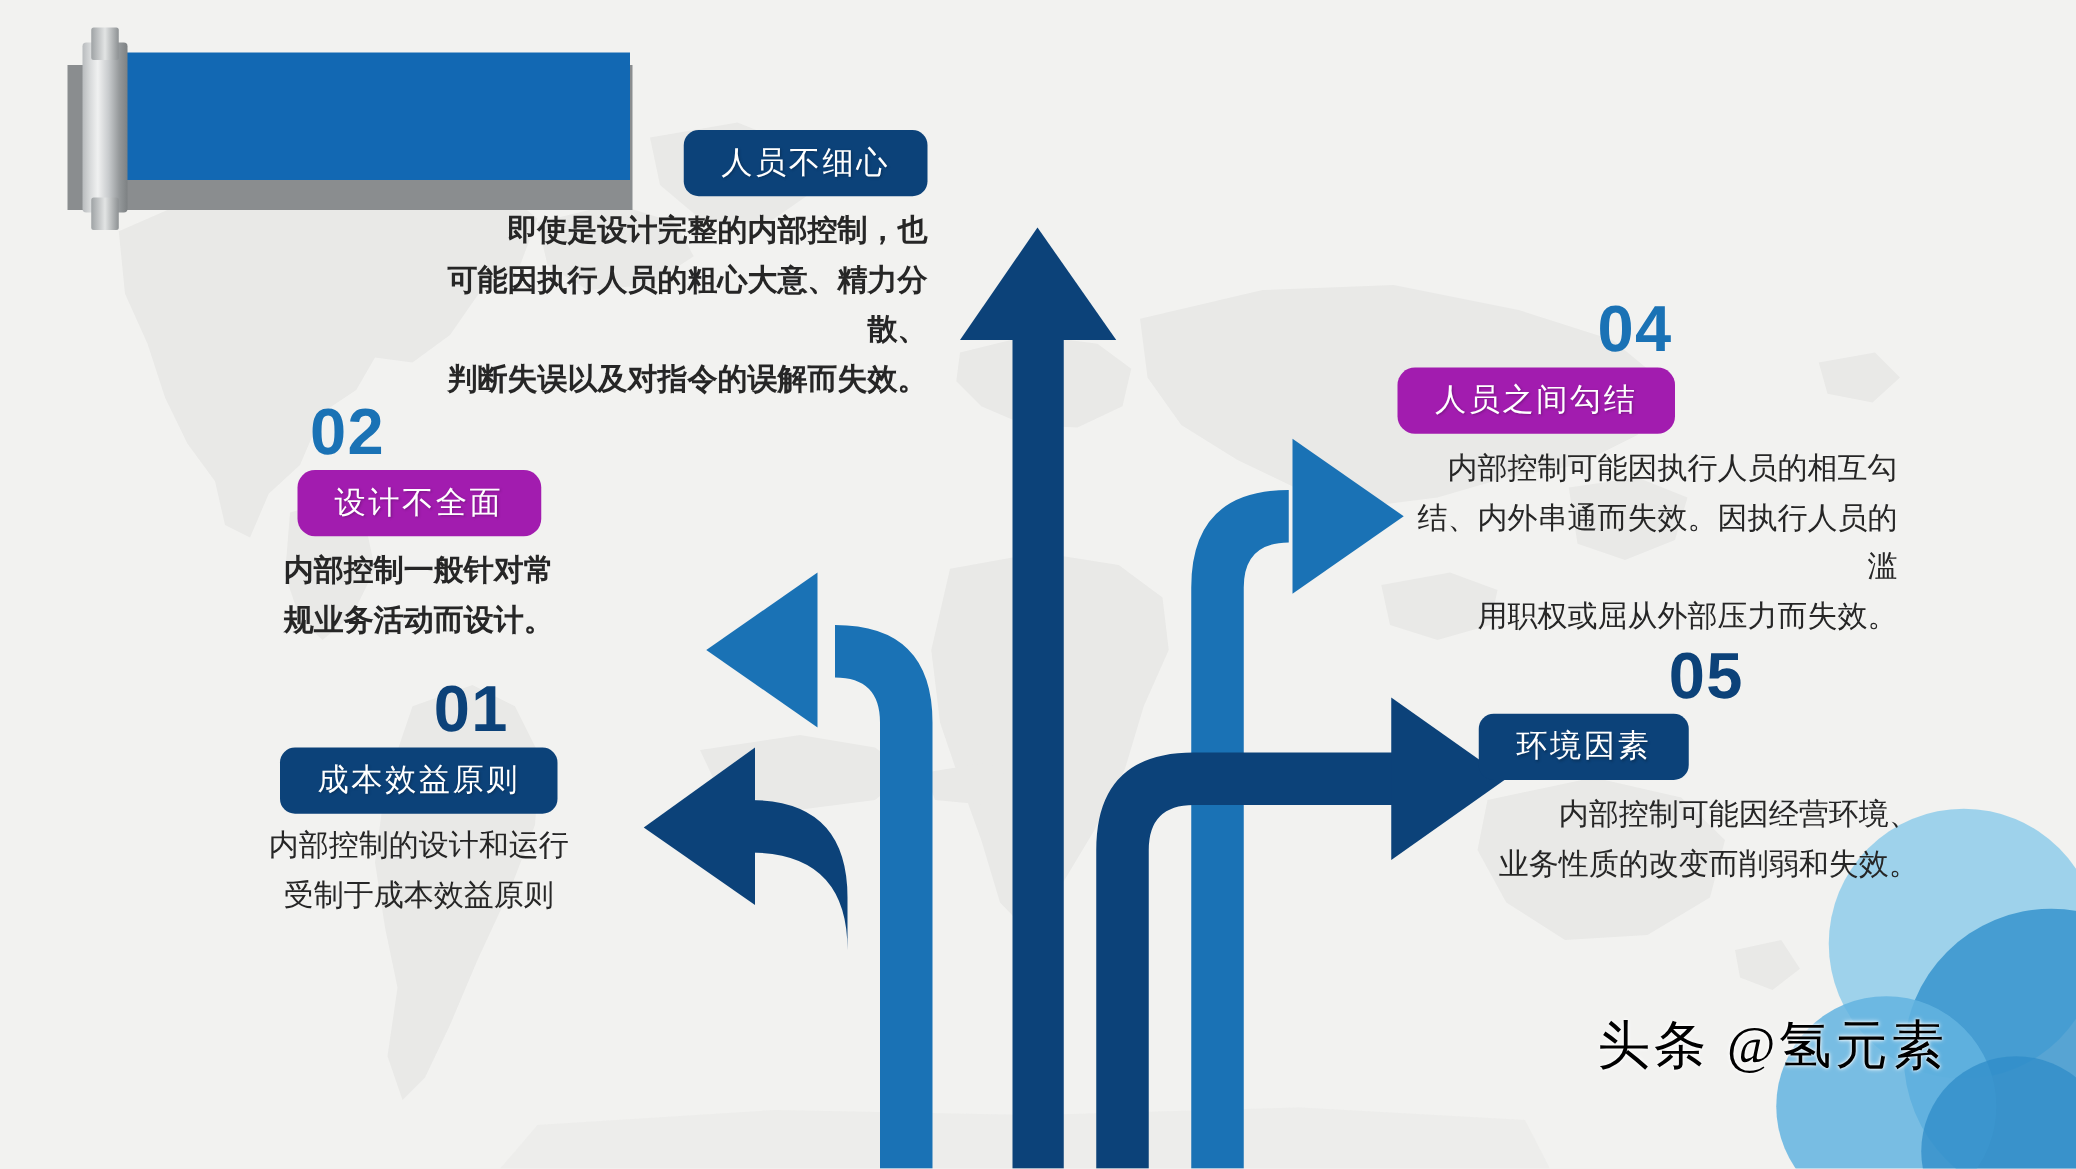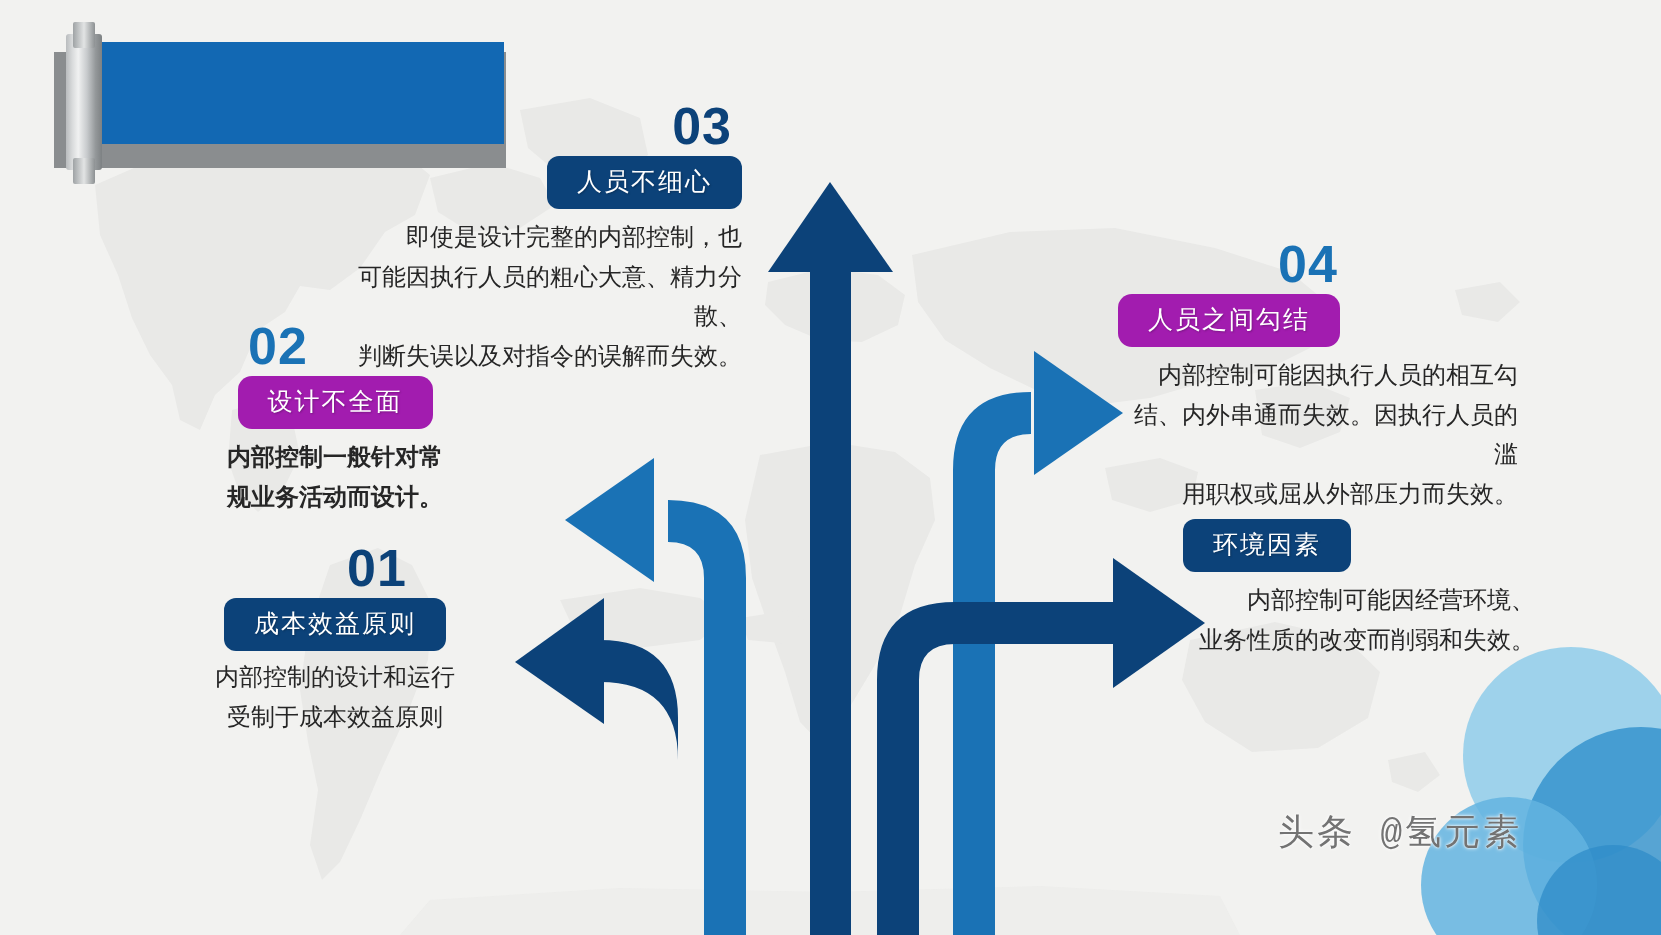--- a/index.html
+++ b/index.html
@@ -141,41 +141,41 @@
   #block-01 .body-text { margin-top: 6px; }
 
   #block-02 { left: 170px; top: 320px; width: 330px; text-align: center; }
   #block-02 .num { text-align: left; padding-left: 78px; }
   #block-02 .pill-row { margin-top: 4px; }
   #block-02 .body-text { margin-top: 8px; font-weight: bold; }
 
   #block-03 { left: 330px; top: 100px; width: 412px; text-align: right; }
   #block-03 .num { text-align: right; padding-right: 10px; }
   #block-03 .pill-row { margin-top: 4px; }
-  #block-03 .body-text { margin-top: 8px; text-align: right; }
+  #block-03 .body-text { margin-top: 8px; text-align: right; font-weight: bold; }
 
   #block-04 { left: 1118px; top: 238px; width: 400px; text-align: left; }
   #block-04 .num { text-align: left; padding-left: 160px; }
   #block-04 .pill-row { margin-top: 4px; }
   #block-04 .body-text { margin-top: 8px; text-align: right; }
 
   #block-05 { left: 1135px; top: 515px; width: 400px; text-align: left; }
   #block-05 .num { text-align: left; padding-left: 200px; }
   #block-05 .pill-row { margin-top: 4px; padding-left: 48px; }
   #block-05 .body-text { margin-top: 8px; text-align: right; padding-left: 20px; }
 
   
   #watermark {
     position: absolute;
     left: 1278px; top: 808px;
-    font-size: 36px;
-    color: #737373;
+    font-size: 42px;
+    color: #000000;
     letter-spacing: 3px;
     white-space: nowrap;
-    font-family: Liberation Mono, monospace;
+    font-family: Liberation Serif, serif;
     text-shadow: 0 0 2px #ffffff, 0 0 4px #ffffff;
   }
 </style>
 </head>
 <body>
 
 <div id="slide">
 
   <svg id="worldmap" viewBox="0 0 1661 935">
     <g fill="#e2e2e0">
@@ -280,40 +280,40 @@
   <div class="block" id="block-02">
     <div class="num blue">02</div>
     <div class="pill-row">
       <span class="pill blue">设计不全面</span>
     </div>
     <div class="body-text" style="white-space:pre-line;">内部控制一般针对常
 规业务活动而设计。</div>
   </div>
 
   <div class="block" id="block-03">
-    <div class="num navy">03</div>
     <div class="pill-row">
       <span class="pill navy">人员不细心</span>
     </div>
     <div class="body-text" style="white-space:pre-line;">即使是设计完整的内部控制，也
 可能因执行人员的粗心大意、精力分散、
 判断失误以及对指令的误解而失效。</div>
   </div>
 
   <div class="block" id="block-04">
     <div class="num blue">04</div>
     <div class="pill-row">
       <span class="pill blue">人员之间勾结</span>
     </div>
     <div class="body-text" style="white-space:pre-line;">内部控制可能因执行人员的相互勾
 结、内外串通而失效。因执行人员的滥
 用职权或屈从外部压力而失效。</div>
   </div>
 
   <div class="block" id="block-05">
+    <div class="num navy">05</div>
     <div class="pill-row">
       <span class="pill navy">环境因素</span>
     </div>
     <div class="body-text" style="white-space:pre-line;">内部控制可能因经营环境、
 业务性质的改变而削弱和失效。</div>
   </div>
 
   <div id="watermark">头条 @氢元素</div>
 
 </div>

